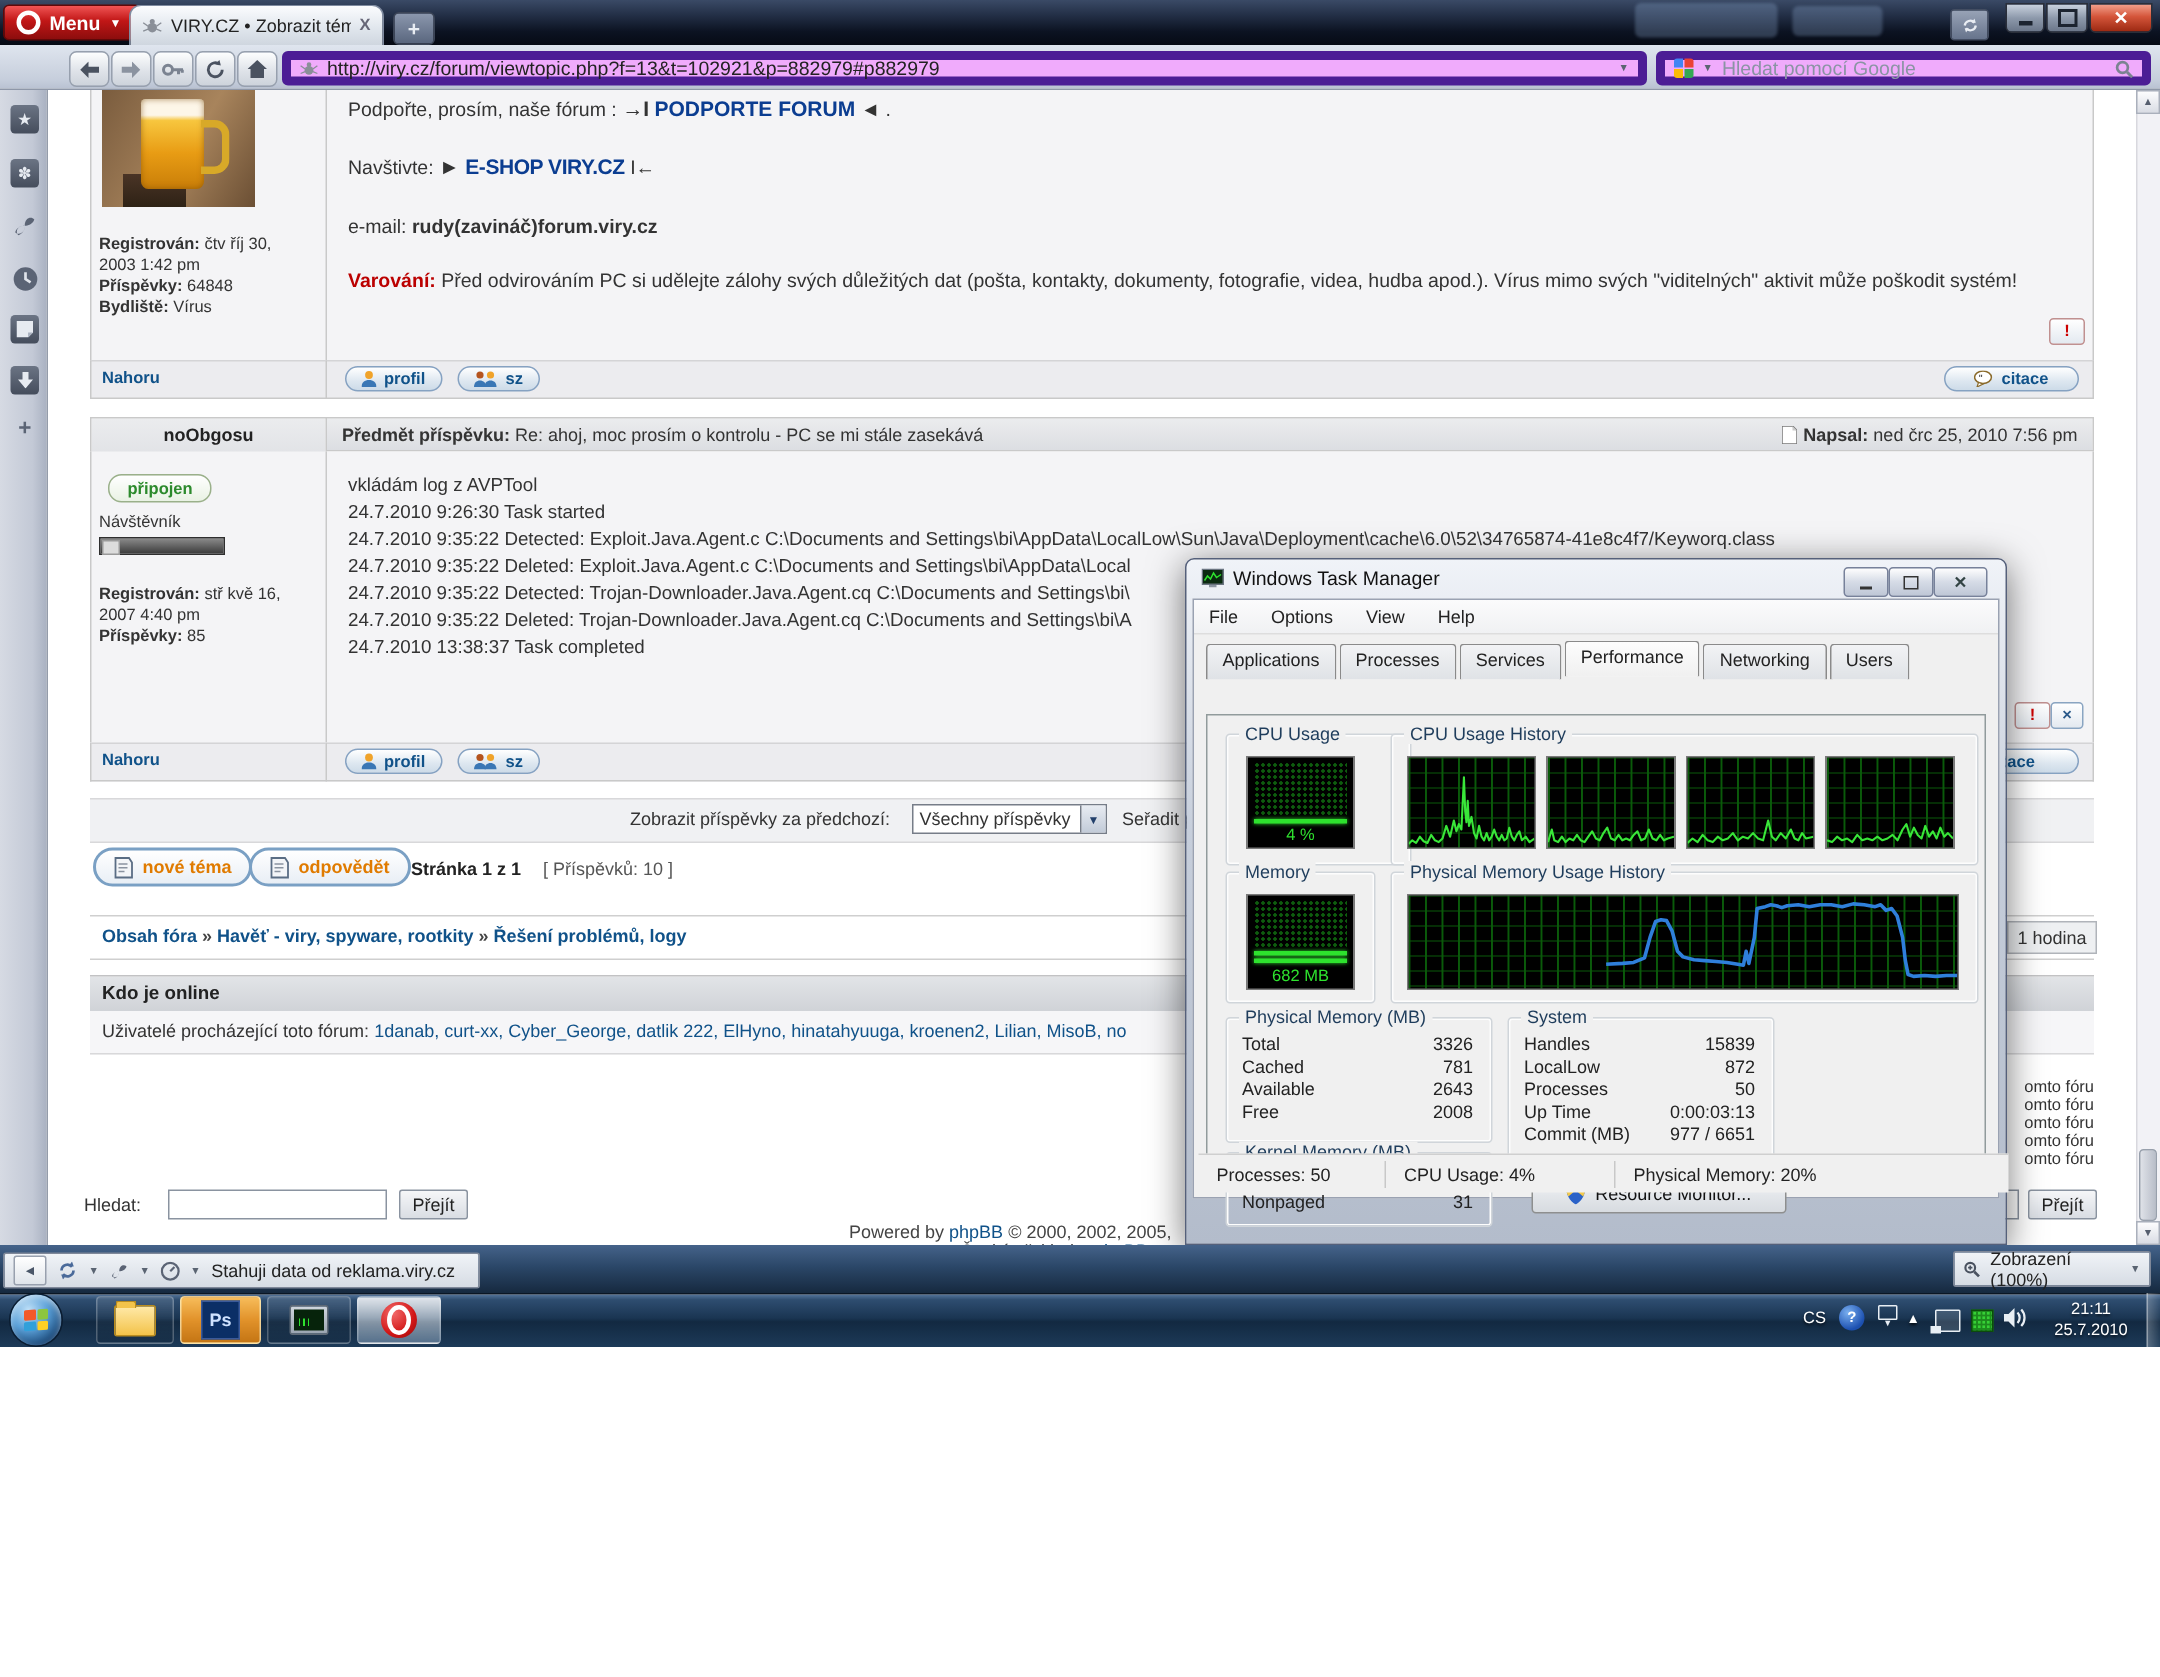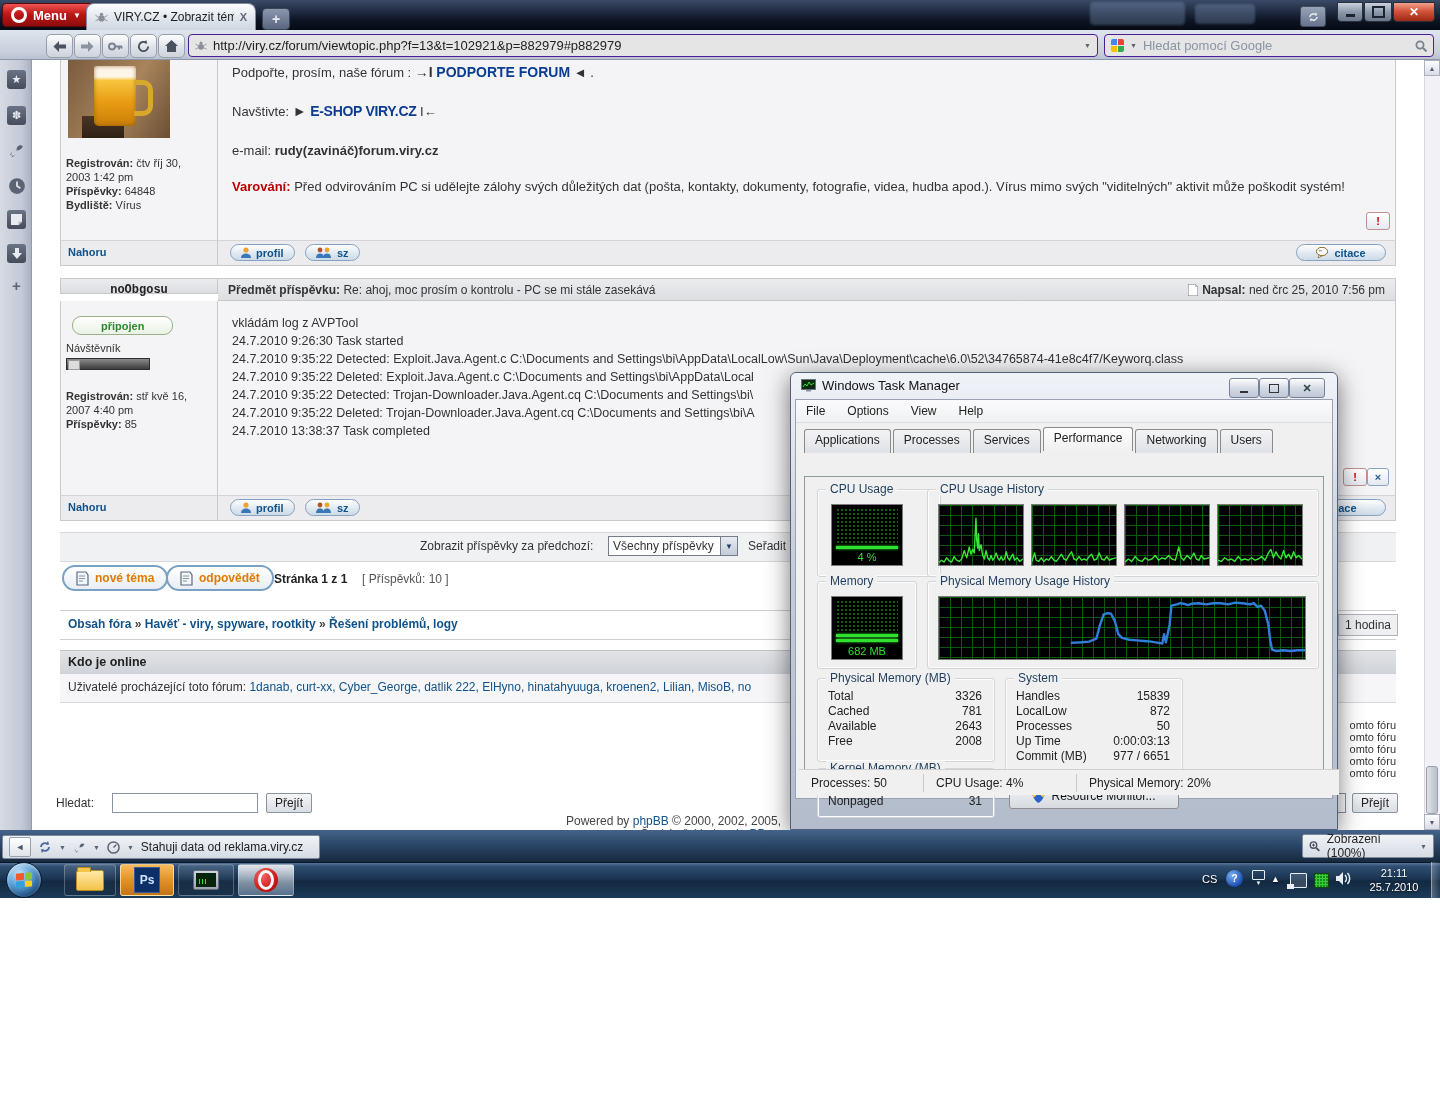--- a/index.html
+++ b/index.html
@@ -29,21 +29,21 @@
     display:flex;align-items:center;justify-content:center;color:#e9edf3;font-size:11px;}
   .winbtn{top:2px;height:18px;border-radius:0 0 4px 4px;border:1px solid #2a2f3a;
     background:linear-gradient(#c9d2de,#8d99ab 50%,#6a7689);display:flex;align-items:center;justify-content:center;color:#1c2430;font-size:10px;}
   .winbtn.close{background:linear-gradient(#f2a08c,#d4553a 45%,#9c2912);color:#fff;}
 
   .addressbar{left:0;top:30px;width:1440px;height:30px;
     background:linear-gradient(#dfe5ee,#c6cedc 80%,#b9c2d2);border-bottom:1px solid #8e97a8;box-sizing:border-box;}
   .navbtn{top:34px;width:25px;height:22px;border-radius:5px;
     background:linear-gradient(#fdfefe,#dfe3e9 55%,#cdd3db);border:1px solid #97a0ae;
     display:flex;align-items:center;justify-content:center;color:#4a5260;}
-  .field{top:34px;height:23px;background:#e5e5e5;border:1px solid #4c1d95;border-radius:4px;
+  .field{top:34px;height:23px;background:#f0abfc;border:6px solid #4c1d95;border-radius:4px;
     display:flex;align-items:center;gap:6px;padding:0 6px;box-sizing:border-box;}
   .field input{border:none;outline:none;flex:1;font-family:"Liberation Sans",sans-serif;font-size:13px;color:#222;background:transparent;padding:0;}
   .field input::placeholder{color:#808archive0a0;}
   .field input::-webkit-input-placeholder{color:#8a94a4;}
 
   
   .sidepanel{left:0;top:60px;width:32px;height:770px;
     background:linear-gradient(90deg,#d6dae3,#c3c9d6 70%,#aab2c2);border-right:1px solid #949caa;box-sizing:border-box;}
   .side-ico{left:7px;width:19px;height:19px;border-radius:3px;background:linear-gradient(#6b7484,#454d5c);
     display:flex;align-items:center;justify-content:center;color:#e7ebf1;font-size:11px;}
@@ -68,21 +68,21 @@
   .sqbtn{display:inline-flex;align-items:center;justify-content:center;width:22px;height:16px;border-radius:3px;
     border:1px solid #8aa5c2;background:linear-gradient(#fff,#e3e9f0);font-weight:bold;font-size:11px;}
   .avatar{left:68px;top:60px;width:102px;height:78px;background:linear-gradient(120deg,#7a5c3e,#a8845c 55%,#6b4f34);overflow:hidden;}
   .mug{position:absolute;left:26px;top:6px;width:42px;height:60px;border-radius:3px 3px 5px 5px;
     background:linear-gradient(#fdf6e8 0%,#fdf6e8 18%,#f7c63e 24%,#e89c14 60%,#c97e08 100%);box-shadow:inset 0 0 4px rgba(120,70,0,.6);}
   .mug-handle{position:absolute;left:66px;top:20px;width:14px;height:26px;border:5px solid #d8a928;border-left:none;border-radius:0 10px 10px 0;}
   .pedestal{position:absolute;left:14px;top:56px;width:42px;height:22px;background:linear-gradient(#4a3categories426,#2e2215);background:linear-gradient(#4a3426,#2e2215);}
   .rankbar{width:84px;height:12px;background:linear-gradient(#8a8a8a,#3c3c3c);border:1px solid #2e2e2e;box-sizing:border-box;}
   .rankbar i{display:block;width:10px;height:8px;margin:1px;background:#dcdcdc;border:1px solid #9a9a9a;}
   .online-pill{display:inline-flex;align-items:center;justify-content:center;height:17px;border-radius:9px;
-    border:1px solid #9ab08a;background:linear-gradient(#fff,#e9f2e4);color:#2c8a2c;font-weight:bold;font-size:11px;padding:0 28px;}
+    border:1px solid #9ab08a;background:linear-gradient(#fff,#e9f2e4);color:#2c8a2c;font-weight:bold;font-size:11px;padding:0 12px;}
   .greybar{background:#f0f1f3;border-top:1px solid #d8d8da;border-bottom:1px solid #d8d8da;}
   .select{display:inline-flex;align-items:center;height:20px;border:1px solid #767d88;background:#fff;box-sizing:border-box;font-size:12px;}
   .select .arr{width:17px;height:100%;background:linear-gradient(#e8ecf2,#c2cbd8);border-left:1px solid #767d88;
     display:flex;align-items:center;justify-content:center;font-size:8px;color:#23406b;box-sizing:border-box;}
   .online-hdr{background:linear-gradient(#e2e4e7,#cfd2d7);border-top:1px solid #c2c2c4;border-bottom:1px solid #c2c2c4;}
   .inputbox{border:1px solid #8a93a0;background:#fff;box-sizing:border-box;}
   .formbtn{display:inline-flex;align-items:center;justify-content:center;height:20px;border:1px solid #8a93a0;border-radius:2px;
     background:linear-gradient(#f5f6f8,#d9dde3);font-size:12px;color:#222;padding:0 8px;box-sizing:border-box;}
   .scrollbar{left:1424px;top:60px;width:16px;height:770px;background:#f2f2f6;border-left:1px solid #d8d8de;box-sizing:border-box;}
   .sb-btn{left:1424px;width:16px;height:16px;background:linear-gradient(#fdfdfe,#d9dce4);border:1px solid #aab0bc;box-sizing:border-box;
@@ -355,21 +355,21 @@
   </div>
   <div class="abs pill" style="left:1296px;top:244px;width:90px;justify-content:center;">
     <svg width="13" height="11" viewBox="0 0 13 11">
         <ellipse cx="6" cy="4.5" rx="5.6" ry="4.2" fill="#fff" stroke="#8a6a2a" stroke-width="1"></ellipse>
         <path d="M3 8l-1 3 4-2z" fill="#fff" stroke="#8a6a2a" stroke-width="0.8"></path>
         <text x="3" y="7" font-size="6" fill="#555">"</text>
       </svg>
     <span>citace</span>
   </div>
 
-  <div class="abs cellL hdr-row" style="top:278px;height:16px;font-family:Liberation Mono, monospace;">
+  <div class="abs cellL hdr-row" style="top:278px;height:39px;">
     <div style="text-align:center;padding-top:4px;font-weight:bold;color:#222;">noObgosu</div>
   </div>
   <div class="abs cellR hdr-row" style="top:278px;height:23px;">
     <div style="padding:4px 10px;display:flex;">
       <span class="bold">Předmět příspěvku:</span>&nbsp;
       <span>Re: ahoj, moc prosím o kontrolu - PC se mi stále zasekává</span>
       <span style="flex:1;"></span>
       <svg width="10" height="12" viewBox="0 0 10 12" style="margin:1px 4px 0 0;">
           <path d="M0 0h7l3 3v9H0z" fill="#fff" stroke="#777" stroke-width="1"></path>
           <path d="M7 0l3 3H7z" fill="#ccc"></path>
@@ -658,21 +658,21 @@
                 <span>Up Time</span>
                 <span>0:00:03:13</span>
               </div>
             <div class="inforow">
                 <span>Commit (MB)</span>
                 <span>977 / 6651</span>
               </div>
           </div>
         </div>
 
-        <div class="resbtn" style="left:204px;top:306px;width:168px;height:24px;">
+        <div class="resbtn" style="left:216px;top:306px;width:168px;height:24px;">
           <svg width="13" height="14" viewBox="0 0 13 14">
               <path d="M6.5 0C8.5 1.2 10.8 1.6 13 1.6c0 5.4-2.2 10-6.5 12.4C2.2 11.6 0 7 0 1.6 2.2 1.6 4.5 1.2 6.5 0z" fill="#2a62c8"></path>
               <path d="M6.5 0C8.5 1.2 10.8 1.6 13 1.6c0 2.6-.5 5-1.6 7.1L6.5 4.5 1.6 8.7C.5 6.6 0 4.2 0 1.6 2.2 1.6 4.5 1.2 6.5 0z" fill="#f2c94c"></path>
             </svg>
           <span>Resource Monitor...</span>
         </div>
       </div>
 
       <div class="tm-status">
         <div style="width:100px;">Processes: 50</div>

